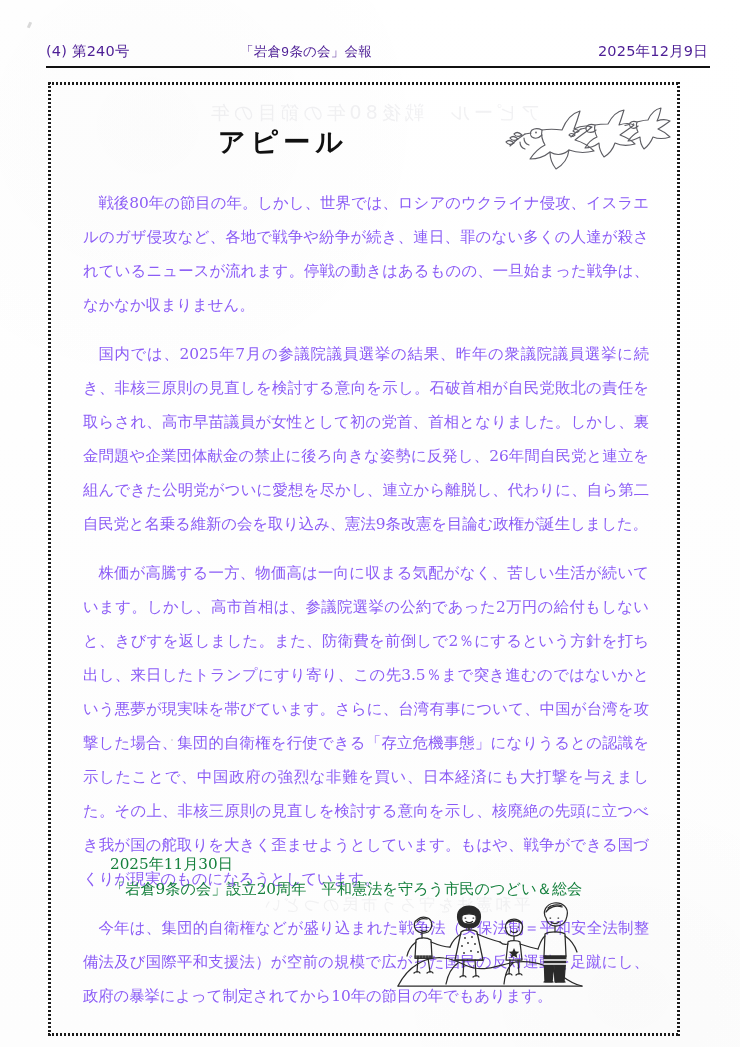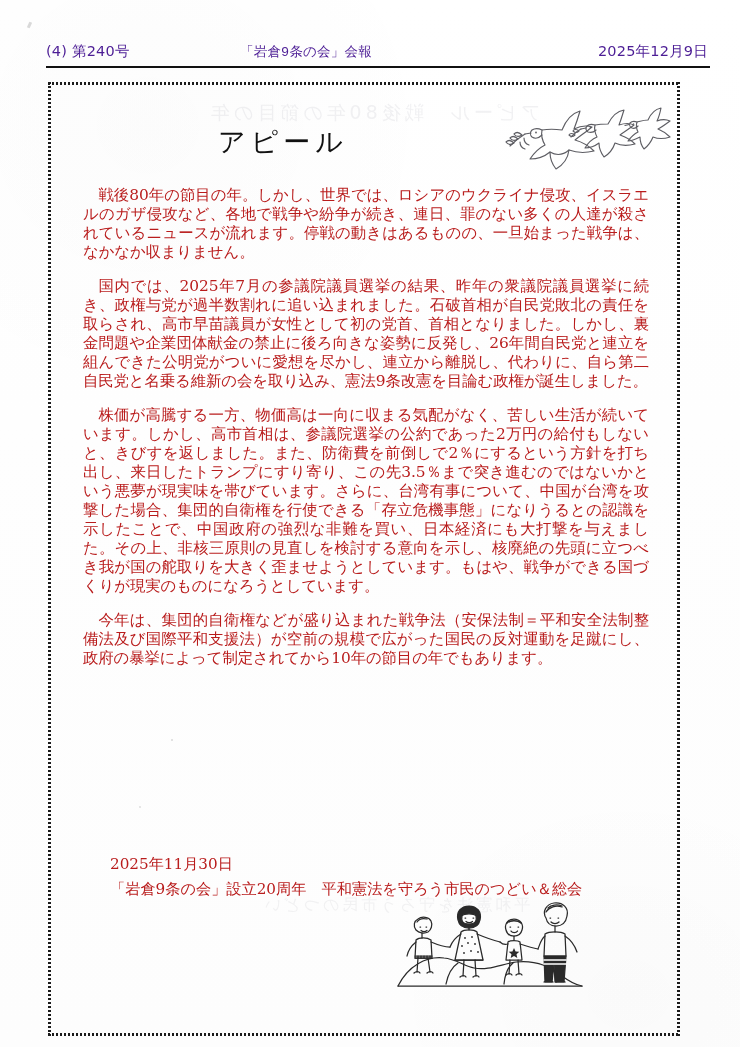--- a/index.html
+++ b/index.html
@@ -130,21 +130,21 @@
     height: 80px;
   }
   .doc-title {
     position: absolute;
     left: 0;
     top: 22px;
     width: 470px;
     text-align: center;
     font-family: "DejaVu Sans", "Liberation Sans", sans-serif;
     font-size: 27px;
-    font-weight: 400;
+    font-weight: 700;
     letter-spacing: 5px;
     color: #111111;
   }
   .doves {
     position: absolute;
     left: 452px;
     top: 0px;
     width: 180px;
     height: 92px;
   }
@@ -153,41 +153,41 @@
   .body-block {
     position: absolute;
     left: 35px;
     top: 104px;
     width: 566px;
   }
   p.para {
     margin: 0 0 15px 0;
     font-family: "DejaVu Serif", "Liberation Serif", serif;
     font-size: 15.4px;
-    line-height: 19px;
+    line-height: 34px;
     text-align: justify;
     text-justify: inter-character;
     text-indent: 1em;
-    color: #b91c1c;
+    color: #8b5cf6;
     letter-spacing: -0.1px;
   }
   p.para.tight {
     margin-bottom: 8px;
   }
 
   
   .signature {
     position: absolute;
     left: 62px;
     top: 770px;
     width: 520px;
     font-family: "DejaVu Serif", "Liberation Serif", serif;
     font-size: 15.2px;
     line-height: 25px;
-    color: #b91c1c;
+    color: #15803d;
   }
   .sig-line { white-space: nowrap; }
 
   
   .family {
     position: absolute;
     left: 338px;
     top: 812px;
     width: 232px;
     height: 100px;
@@ -292,21 +292,21 @@
                C136 37 132 39 128 39 C131 35 134 32 138 30
                C136 26 136 23 137 20 C141 19 144 18 148 18 Z"></path>
       <path d="M137 20 C134 19 132 19 130 21 C129 23 130 25 132 26 C134 27 136 26 138 24"></path>
       <circle cx="133.5" cy="22" r="0.7" fill="#5d5d63" stroke="none"></circle>
       <path d="M129 22.5 L125 23.5"></path>
     </svg>
   </div>
 
   <div class="body-block">
     <p class="para">戦後80年の節目の年。しかし、世界では、ロシアのウクライナ侵攻、イスラエルのガザ侵攻など、各地で戦争や紛争が続き、連日、罪のない多くの人達が殺されているニュースが流れます。停戦の動きはあるものの、一旦始まった戦争は、なかなか収まりません。</p>
-    <p class="para">国内では、2025年7月の参議院議員選挙の結果、昨年の衆議院議員選挙に続き、政権与党が過半数割れに追い込まれました。石破首相が自民党敗北の責任を取らされ、高市早苗議員が女性として初の党首、首相となりました。しかし、裏金問題や企業団体献金の禁止に後ろ向きな姿勢に反発し、26年間自民党と連立を組んできた公明党がついに愛想を尽かし、連立から離脱し、代わりに、自ら第二自民党と名乗る維新の会を取り込み、憲法9条改憲を目論む政権が誕生しました。</p>
+    <p class="para">国内では、2025年7月の参議院議員選挙の結果、昨年の衆議院議員選挙に続き、非核三原則の見直しを検討する意向を示し。石破首相が自民党敗北の責任を取らされ、高市早苗議員が女性として初の党首、首相となりました。しかし、裏金問題や企業団体献金の禁止に後ろ向きな姿勢に反発し、26年間自民党と連立を組んできた公明党がついに愛想を尽かし、連立から離脱し、代わりに、自ら第二自民党と名乗る維新の会を取り込み、憲法9条改憲を目論む政権が誕生しました。</p>
     <p class="para">株価が高騰する一方、物価高は一向に収まる気配がなく、苦しい生活が続いています。しかし、高市首相は、参議院選挙の公約であった2万円の給付もしないと、きびすを返しました。また、防衛費を前倒しで2％にするという方針を打ち出し、来日したトランプにすり寄り、この先3.5％まで突き進むのではないかという悪夢が現実味を帯びています。さらに、台湾有事について、中国が台湾を攻撃した場合、集団的自衛権を行使できる「存立危機事態」になりうるとの認識を示したことで、中国政府の強烈な非難を買い、日本経済にも大打撃を与えました。その上、非核三原則の見直しを検討する意向を示し、核廃絶の先頭に立つべき我が国の舵取りを大きく歪ませようとしています。もはや、戦争ができる国づくりが現実のものになろうとしています。</p>
     <p class="para tight">今年は、集団的自衛権などが盛り込まれた戦争法（安保法制＝平和安全法制整備法及び国際平和支援法）が空前の規模で広がった国民の反対運動を足蹴にし、政府の暴挙によって制定されてから10年の節目の年でもあります。</p>
   </div>
 
   <div class="signature">
     <div class="sig-line">2025年11月30日</div>
     <div class="sig-line">「岩倉9条の会」設立20周年　平和憲法を守ろう市民のつどい＆総会</div>
   </div>
 
   <svg class="family" viewBox="0 0 232 100" xmlns="http://www.w3.org/2000/svg" fill="none" stroke="#2a2a2a" stroke-width="1.25" stroke-linecap="round" stroke-linejoin="round">

